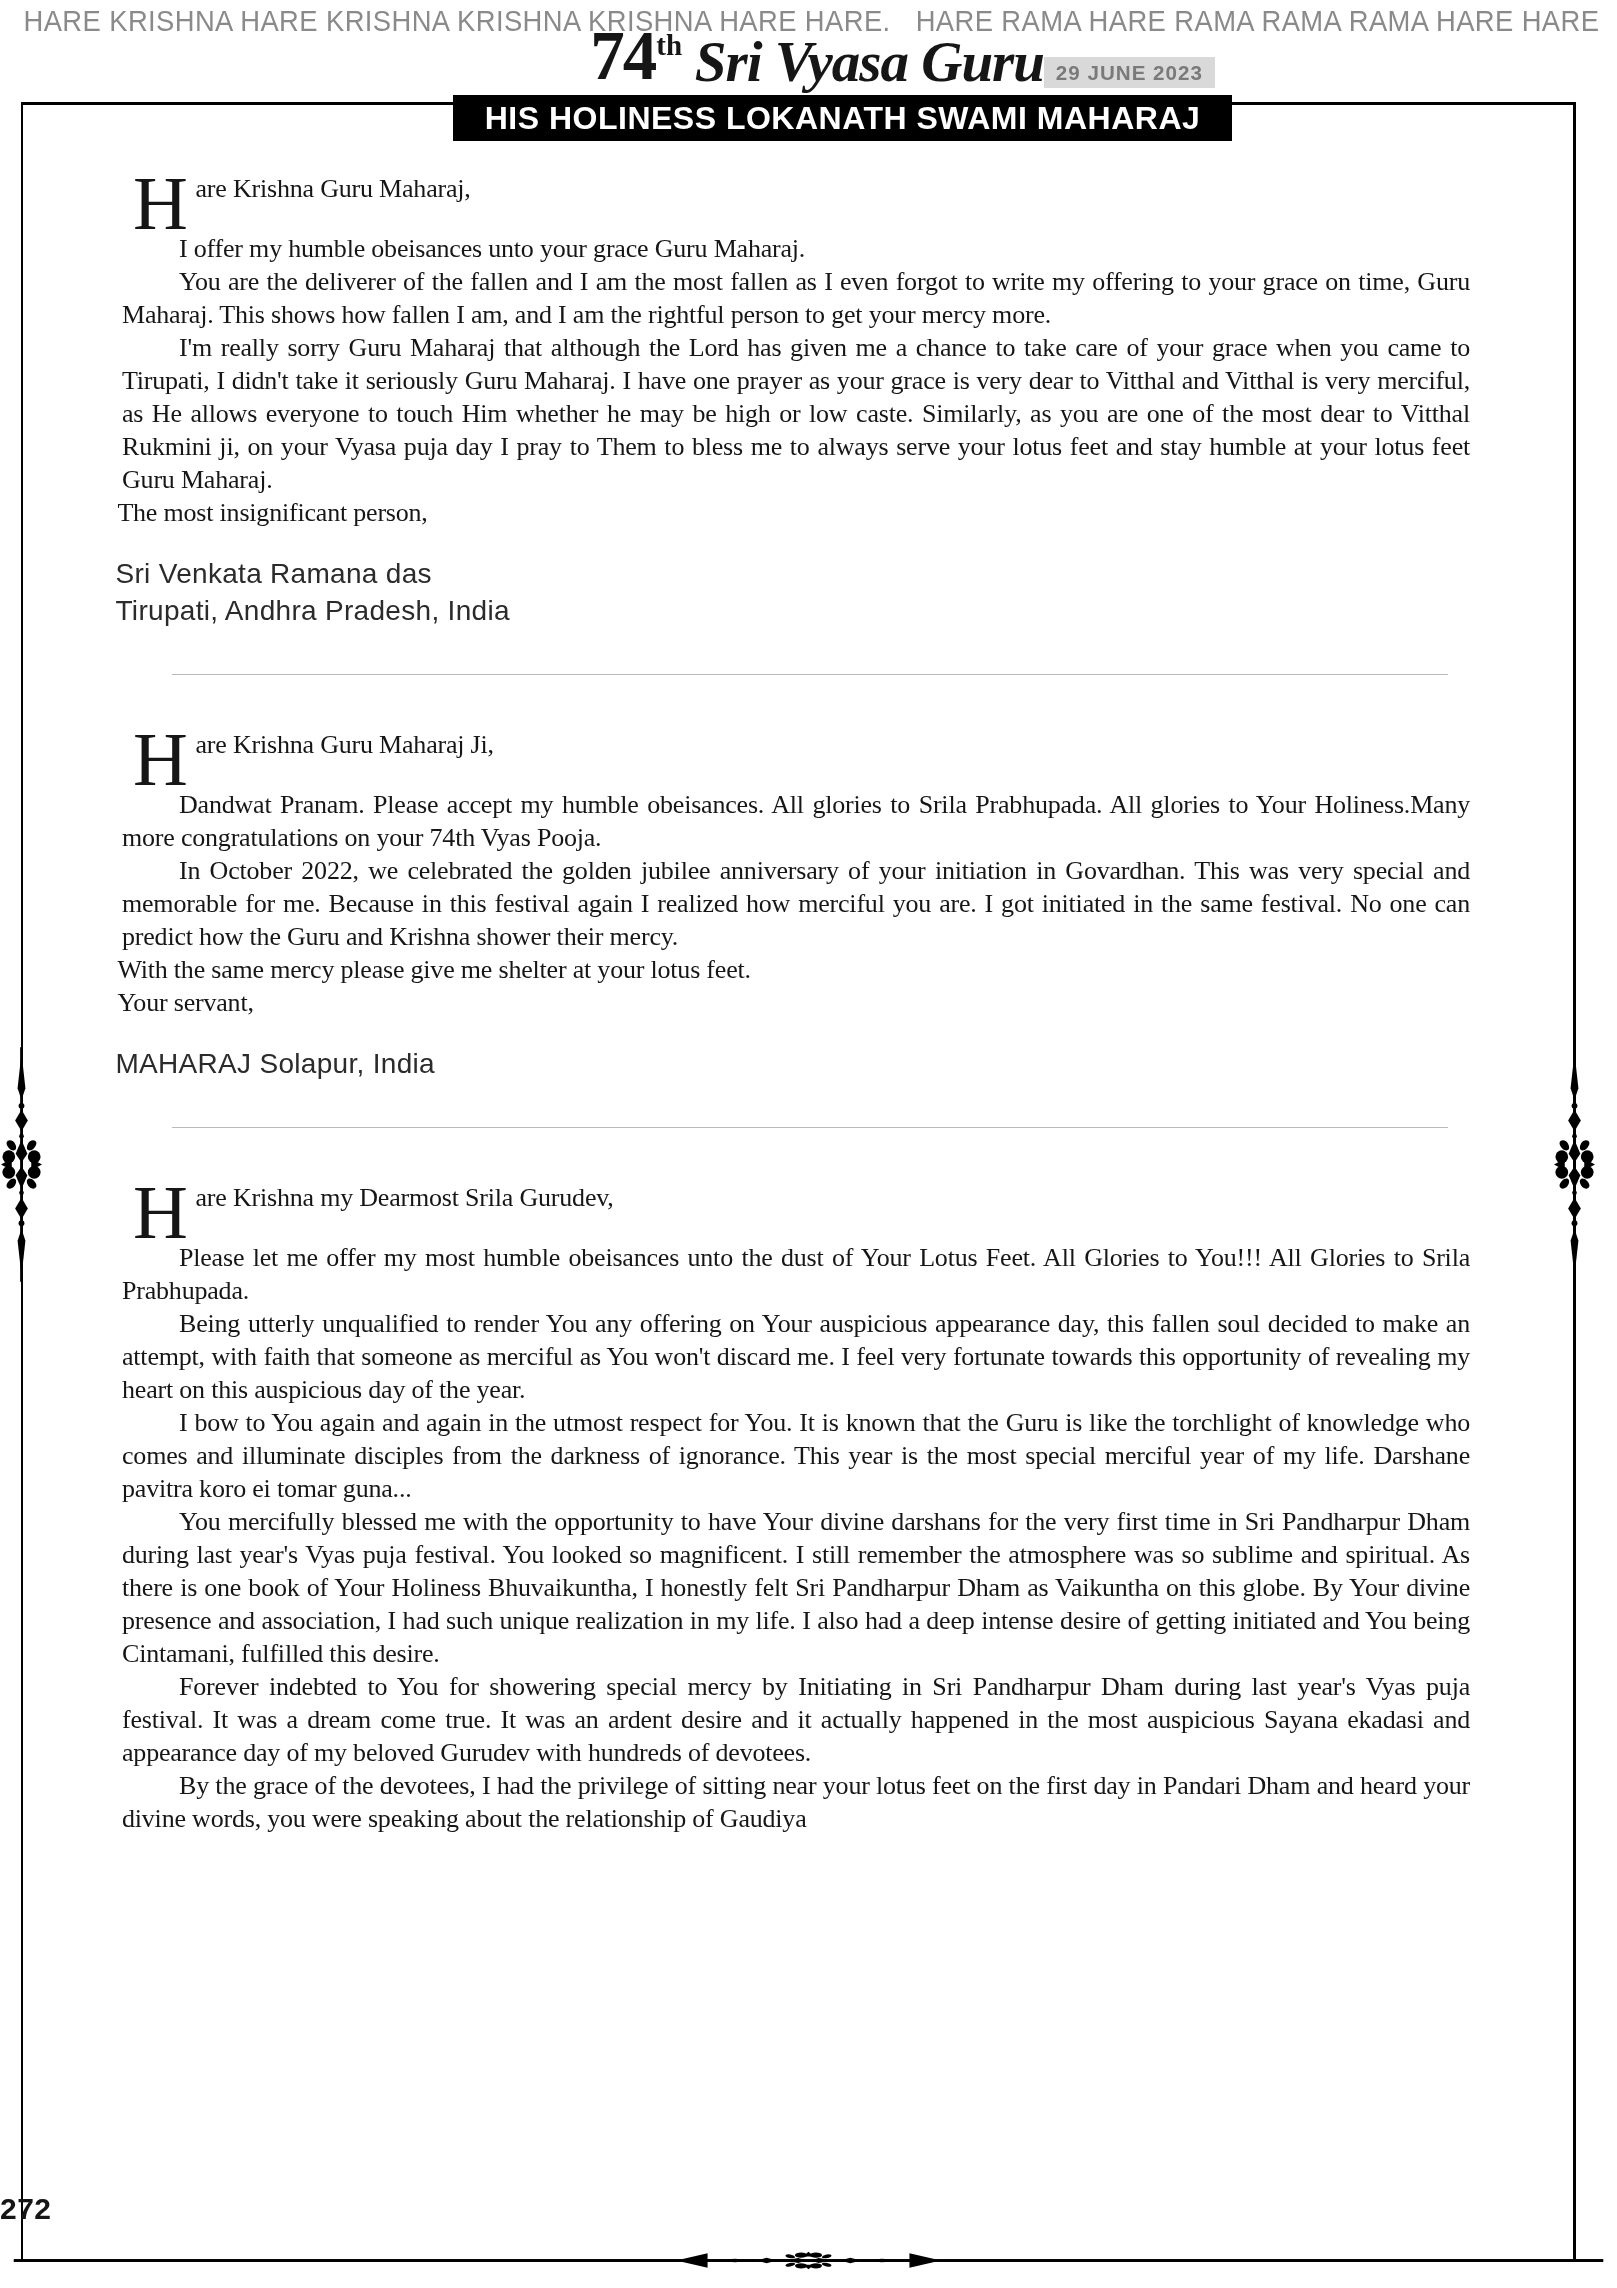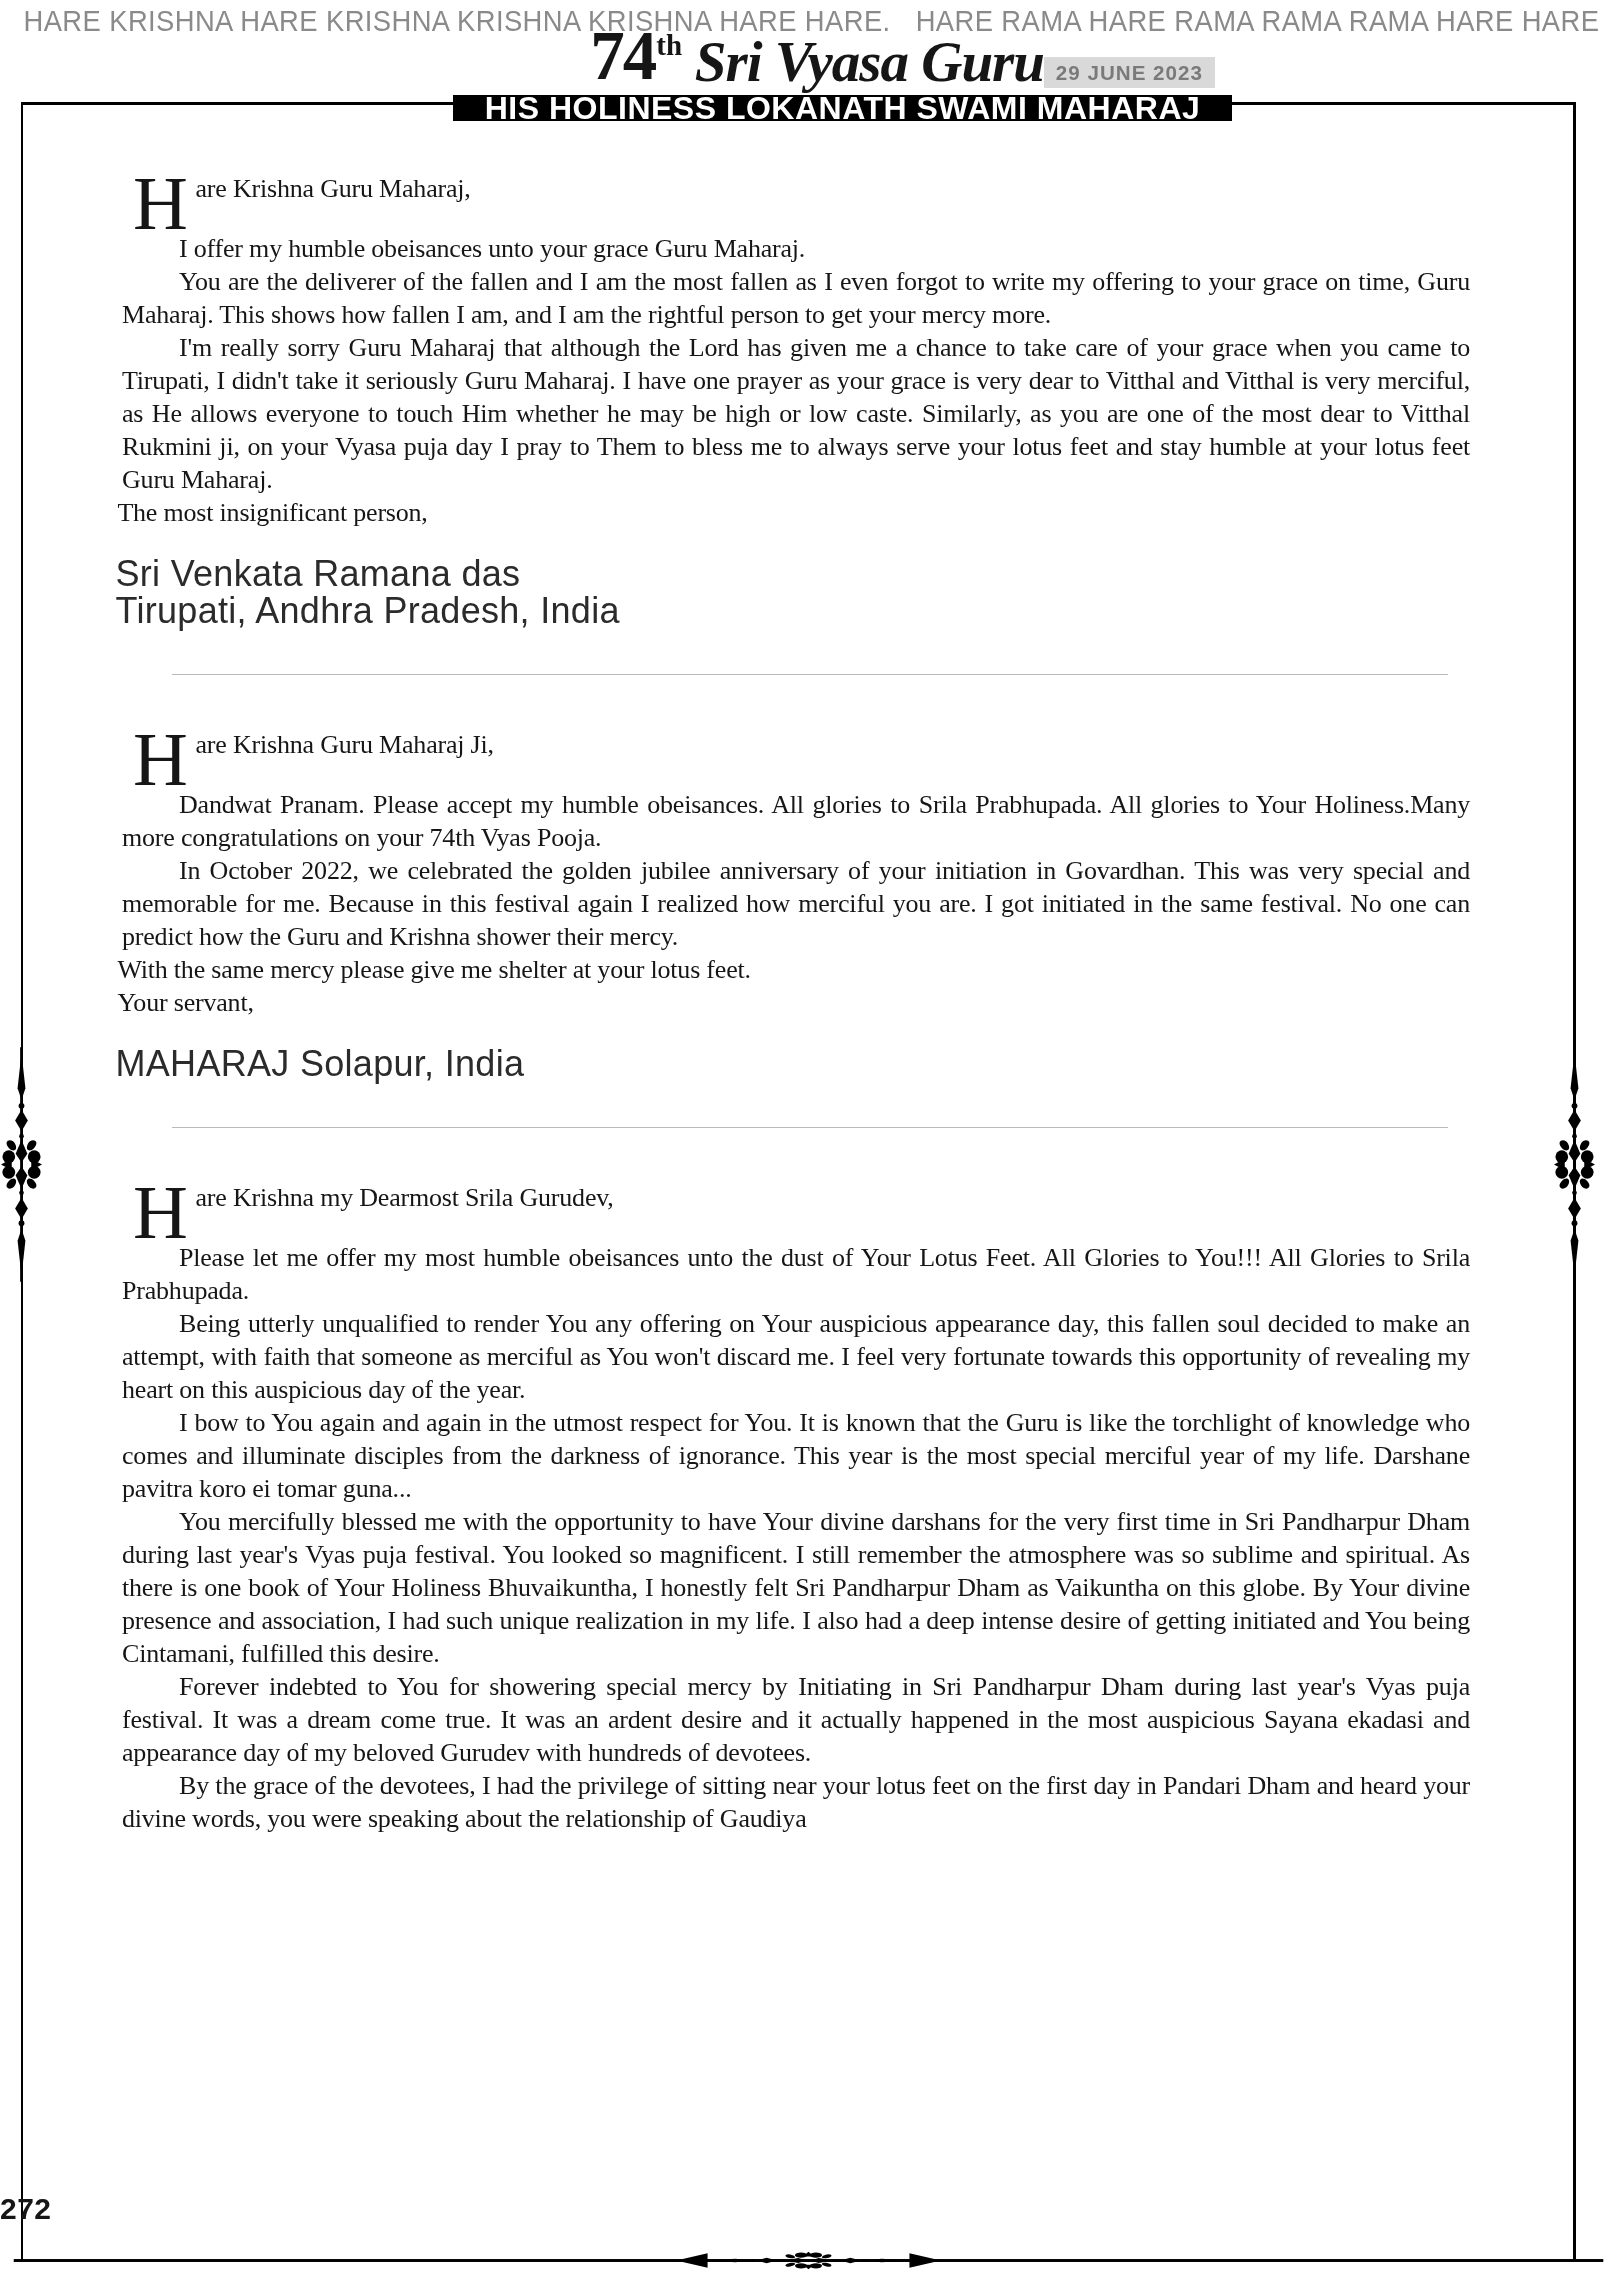--- a/index.html
+++ b/index.html
@@ -34,21 +34,21 @@
     font:italic 700 57px/0.95 "Liberation Serif", serif;
     letter-spacing:-1px;margin-left:13.7px;
   }
   .badge{
     background:var(--badge-bg);color:var(--badge-text);
     font:700 20.6px/1 "Liberation Sans", sans-serif;letter-spacing:1px;
     padding:5.9px 11.8px 4.9px;margin-left:0;margin-bottom:1px;white-space:nowrap;
   }
   
   .banner{
-    position:absolute;top:95px;left:453px;width:779px;height:26px;
+    position:absolute;top:95px;left:453px;width:779px;height:46px;
     background:var(--banner-bg);color:var(--banner-text);
     display:flex;align-items:center;justify-content:center;
     font:700 32px "Liberation Sans", sans-serif;letter-spacing:0.5px;white-space:nowrap;
     z-index:3;
   }
   
   .frame-top{position:absolute;top:102px;left:20.6px;width:1555px;height:2.9px;background:#000;z-index:1;}
   .frame-left{position:absolute;top:102px;left:20.6px;width:2.9px;height:2158px;background:#000;}
   .frame-right{position:absolute;top:102px;left:1573px;width:2.9px;height:2158px;background:#000;}
   .fleuron-side{position:absolute;z-index:2;}
@@ -58,21 +58,21 @@
   .salutation{margin-bottom:27.4px;text-align:left;}
   .dropcap{
     float:left;font-size:76px;line-height:59px;height:57px;
     margin:2px 7.8px 0 43px;font-weight:400;
   }
   .para{text-indent:57px;margin-left:32px;}
   .closing{text-indent:0;padding-left:27.4px;text-align:left;}
   .signature{
     margin-top:25.5px;padding-left:25.5px;
     font-family:"Liberation Sans", sans-serif;
-    font-size:36px;line-height:37px;color:#2b2b2b;letter-spacing:0.3px;text-align:left;
+    font-size:28px;line-height:37px;color:#2b2b2b;letter-spacing:0.3px;text-align:left;
   }
   .letter-divider{border:0;border-top:1.5px solid var(--divider);margin:45px 21.6px 53px 82px;}
   .clearfix::after{content:"";display:block;clear:both;}
   
   .page-number{
     position:absolute;top:2192px;left:0;width:1578px;text-align:left;
     font:700 30px "Liberation Sans", sans-serif;letter-spacing:0.5px;
   }
   .bottom-rule{position:absolute;top:2233px;left:0;width:1617px;height:56px;}
   .hidden-defs{position:absolute;width:0;height:0;overflow:hidden;}

